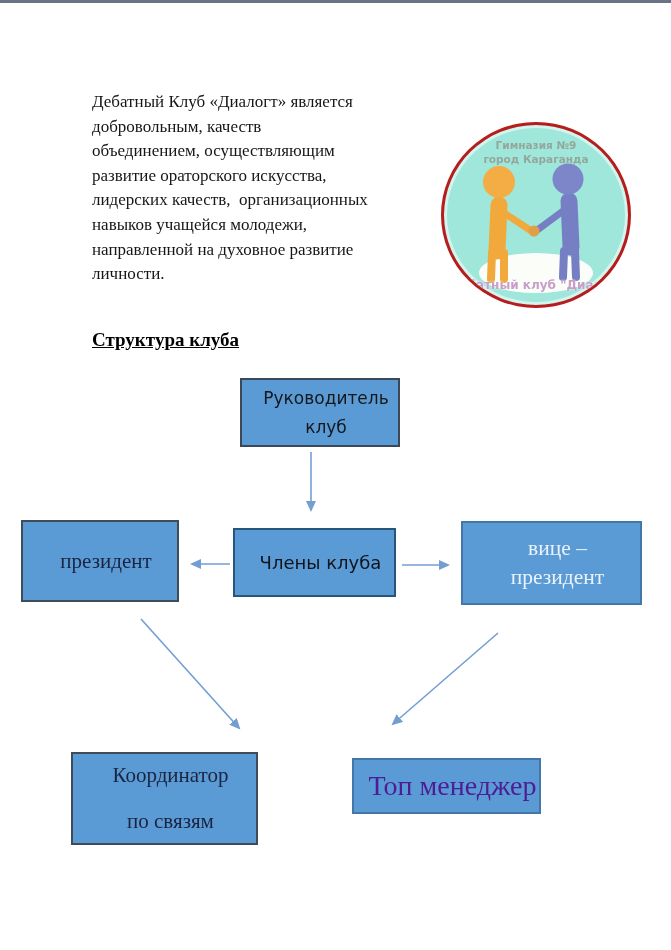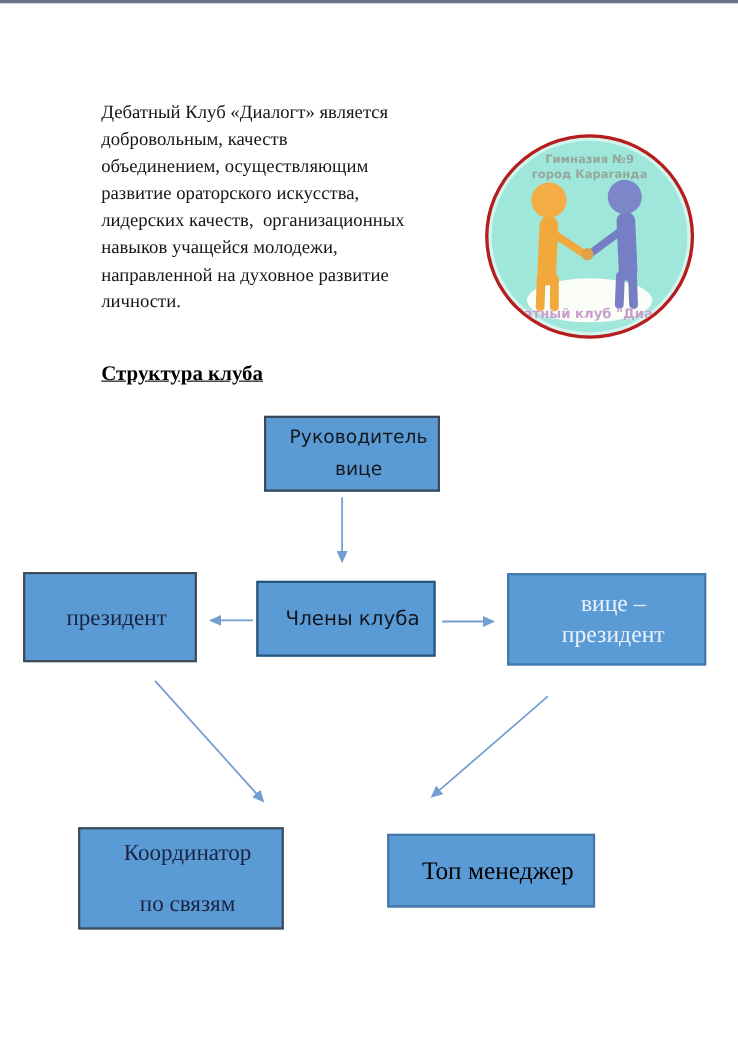--- a/index.html
+++ b/index.html
@@ -70,23 +70,23 @@
     left:461px; top:521px; width:181px; height:84px;
     border:2px solid #4377a8;
     font-size:21.5px; color:#eaf2fb; line-height:29px;
   }
   .node-coordinator {
     left:71px; top:752px; width:187px; height:93px;
     border:2px solid #3f4b59;
     font-size:21px; color:#1a2440; gap:21px;
   }
   .node-topmanager {
-    left:352px; top:758px; width:189px; height:67px;
+    left:352px; top:758px; width:189px; height:56px;
     border:2px solid #4377a8;
-    font-size:23px; color:#000000;
+    font-size:28px; color:#4c1d95;
   }
 
   .arrows { position:absolute; left:0; top:0; pointer-events:none; }
 </style>
 </head>
 <body>
 
 <div class="top-edge"></div>
 
 <div class="intro">
@@ -140,21 +140,21 @@
     <line x1="311" y1="452" x2="311" y2="510" marker-end="url(#ah)"></line>
     <line x1="230" y1="564" x2="192" y2="564" marker-end="url(#ah)"></line>
     <line x1="402" y1="565" x2="448" y2="565" marker-end="url(#ah)"></line>
     <line x1="141" y1="619" x2="239" y2="728" marker-end="url(#ah)"></line>
     <line x1="498" y1="633" x2="393" y2="724" marker-end="url(#ah)"></line>
   </g>
 </svg>
 
 <div class="node node-leader">
   <div>Руководитель</div>
-  <div>вице</div>
+  <div>клуб</div>
 </div>
 
 <div class="node node-president">
   <div>президент</div>
 </div>
 
 <div class="node node-members">
   <div>Члены клуба</div>
 </div>
 

